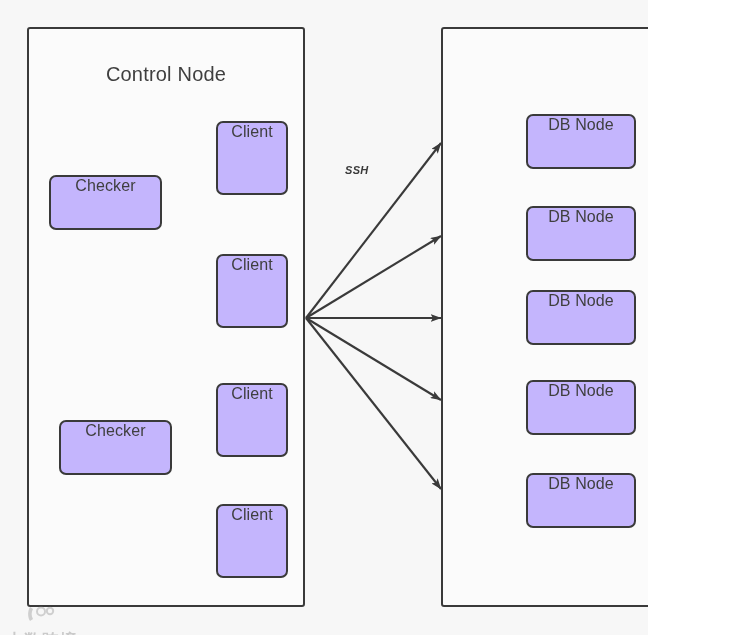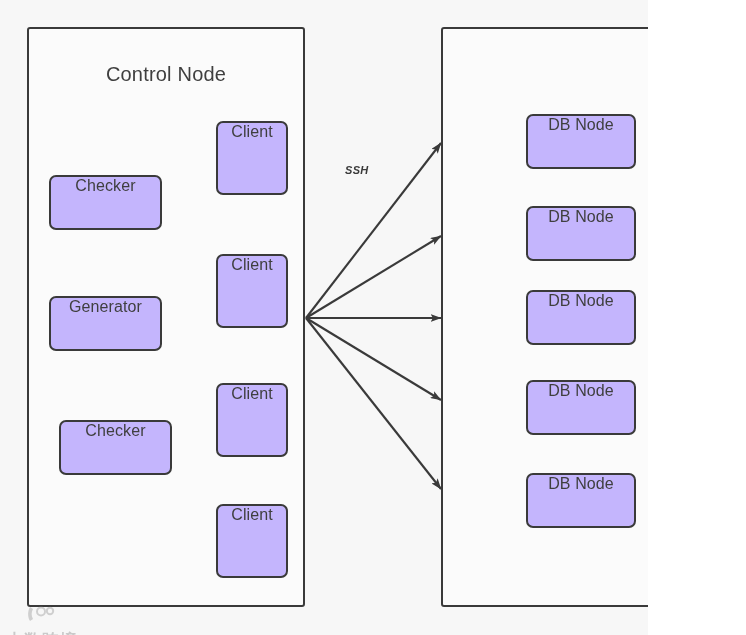--- a/index.html
+++ b/index.html
@@ -104,23 +104,20 @@
       <line x1="252" y1="454" x2="252" y2="502"></line>
     </g>
   </svg>
 
   <div class="group-box" style="left:27px; top:27px; width:278px; height:580px;"></div>
   <div class="group-title" style="left:27px; top:63px; width:278px;">Control Node</div>
 
   <div class="node-box" style="left:49px; top:175px; width:113px; height:55px;">
     <span>Checker</span>
   </div>
-  <div class="node-box" style="left:49px; top:296px; width:113px; height:55px;">
-    <span>Generator</span>
-  </div>
   <div class="node-box" style="left:59px; top:420px; width:113px; height:55px;">
     <span>Checker</span>
   </div>
 
   <div class="node-box" style="left:216px; top:121px; width:72px; height:74px;">
     <span>Client</span>
   </div>
   <div class="node-box" style="left:216px; top:254px; width:72px; height:74px;">
     <span>Client</span>
   </div>

